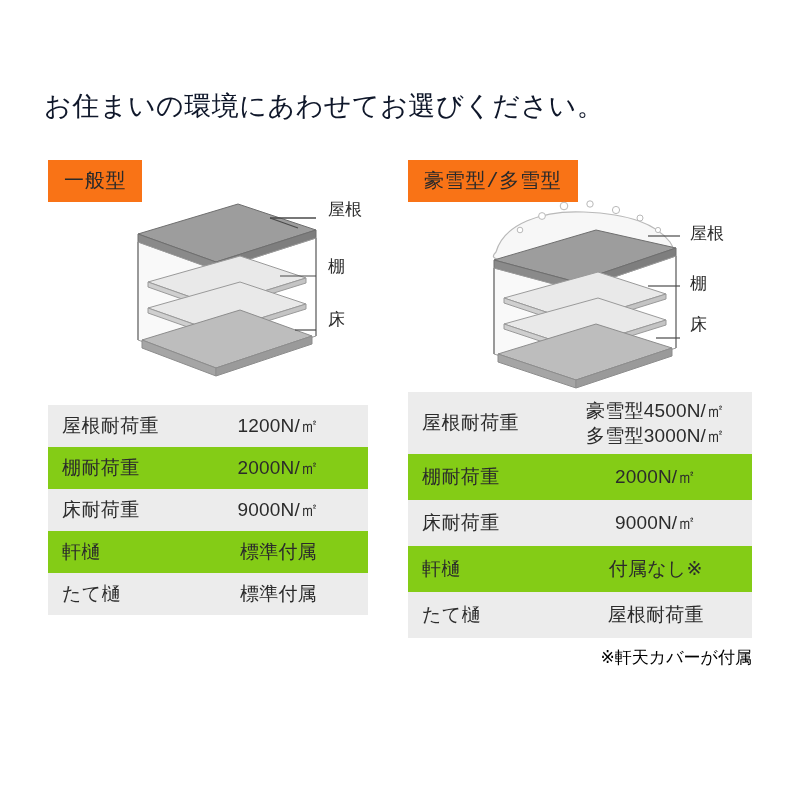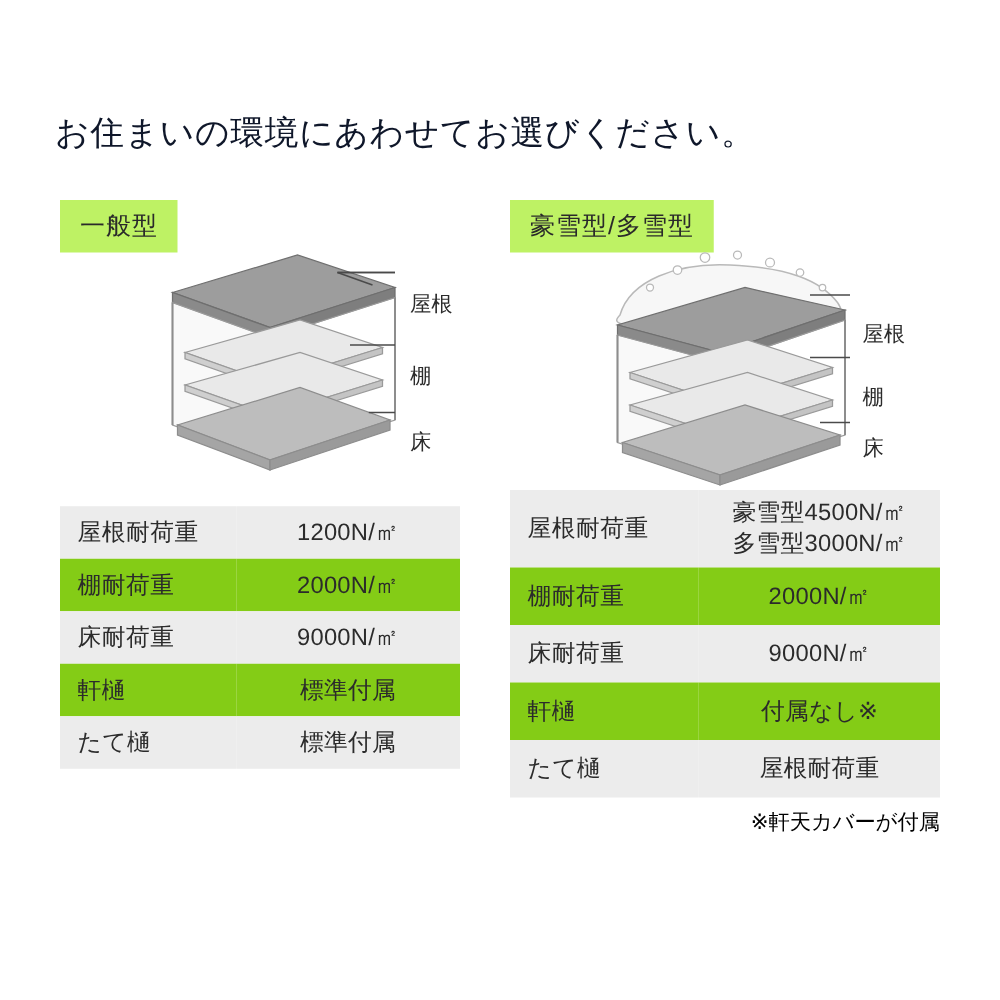--- a/index.html
+++ b/index.html
@@ -19,26 +19,27 @@
     left:44px;top:88px;
     font-size:27px;
     letter-spacing:0.02em;
     color:#0f172a;
     white-space:nowrap;
   }
 
   
   .col-head{
     position:absolute;
-    background:#bef264;
+    background:#f97316;
     color:#2a2a2a;
     font-size:20px;
     letter-spacing:0.04em;
     padding:7px 16px 8px 16px;
     white-space:nowrap;
+    font-family:Liberation Mono, monospace;
   }
   #head-general{left:48px;top:160px;}
   #head-snow{left:408px;top:160px;text-align:center;}
 
   
   .illus{position:absolute;}
   #illus-general{left:120px;top:190px;width:270px;height:185px;}
   #illus-snow{left:480px;top:190px;width:280px;height:195px;}
 
   
@@ -83,21 +84,20 @@
     color:#000000;
   }
   .notes div{white-space:nowrap;}
 
   
   .callout{
     position:absolute;
     font-size:17px;
     color:#2b2b2b;
     white-space:nowrap;
-    margin-top:34px;
   }
   svg{display:block;overflow:visible;}
 </style>
 </head>
 <body>
 
 <div class="page">
 
   <div class="headline">お住まいの環境にあわせてお選びください。</div>
 

